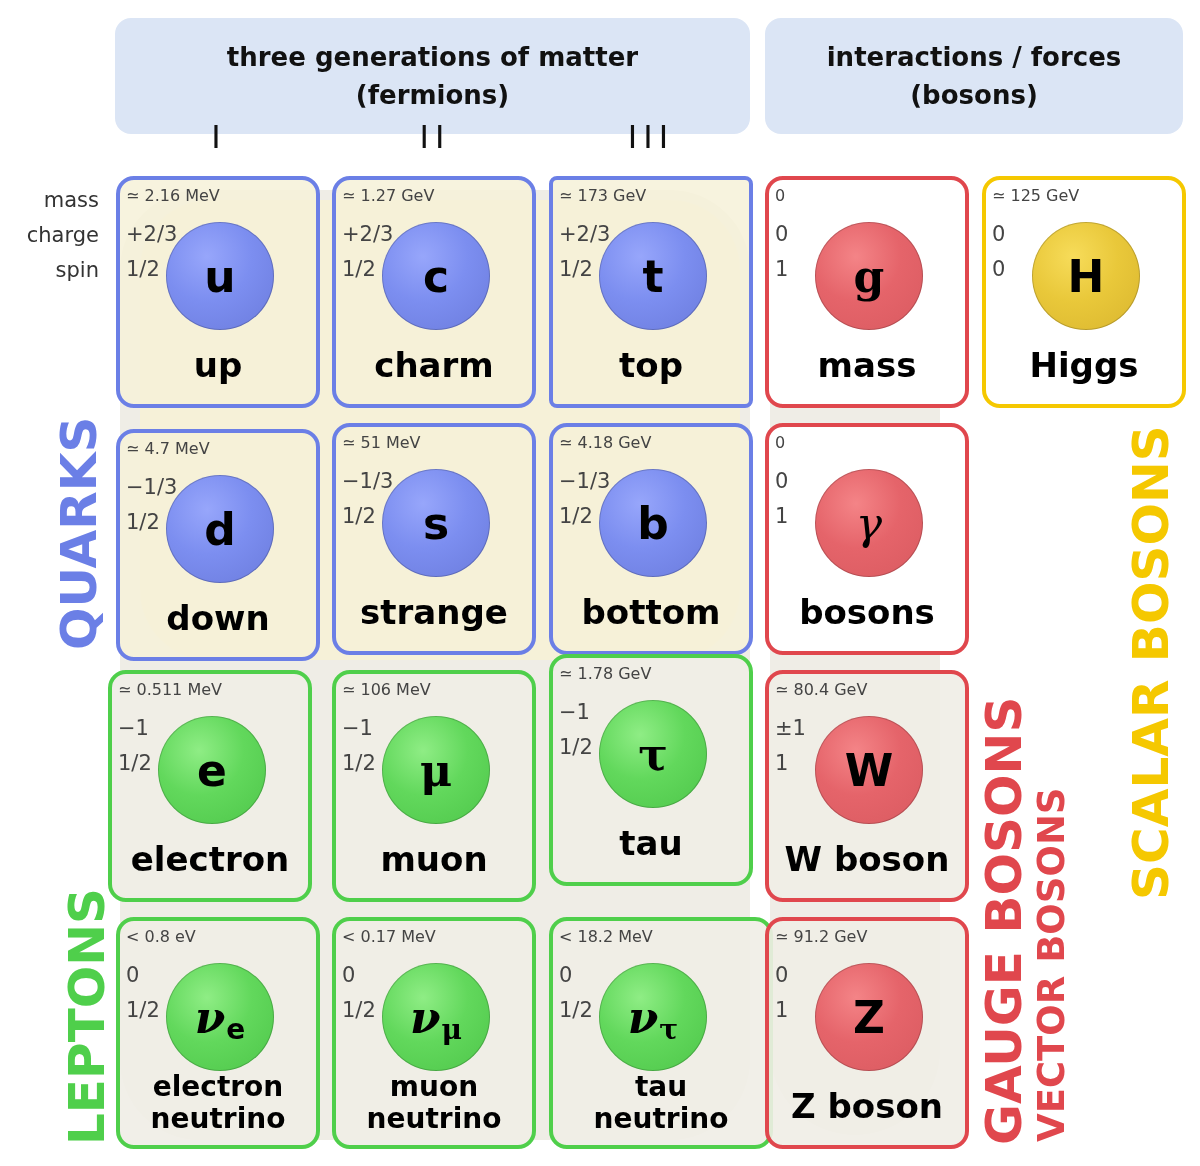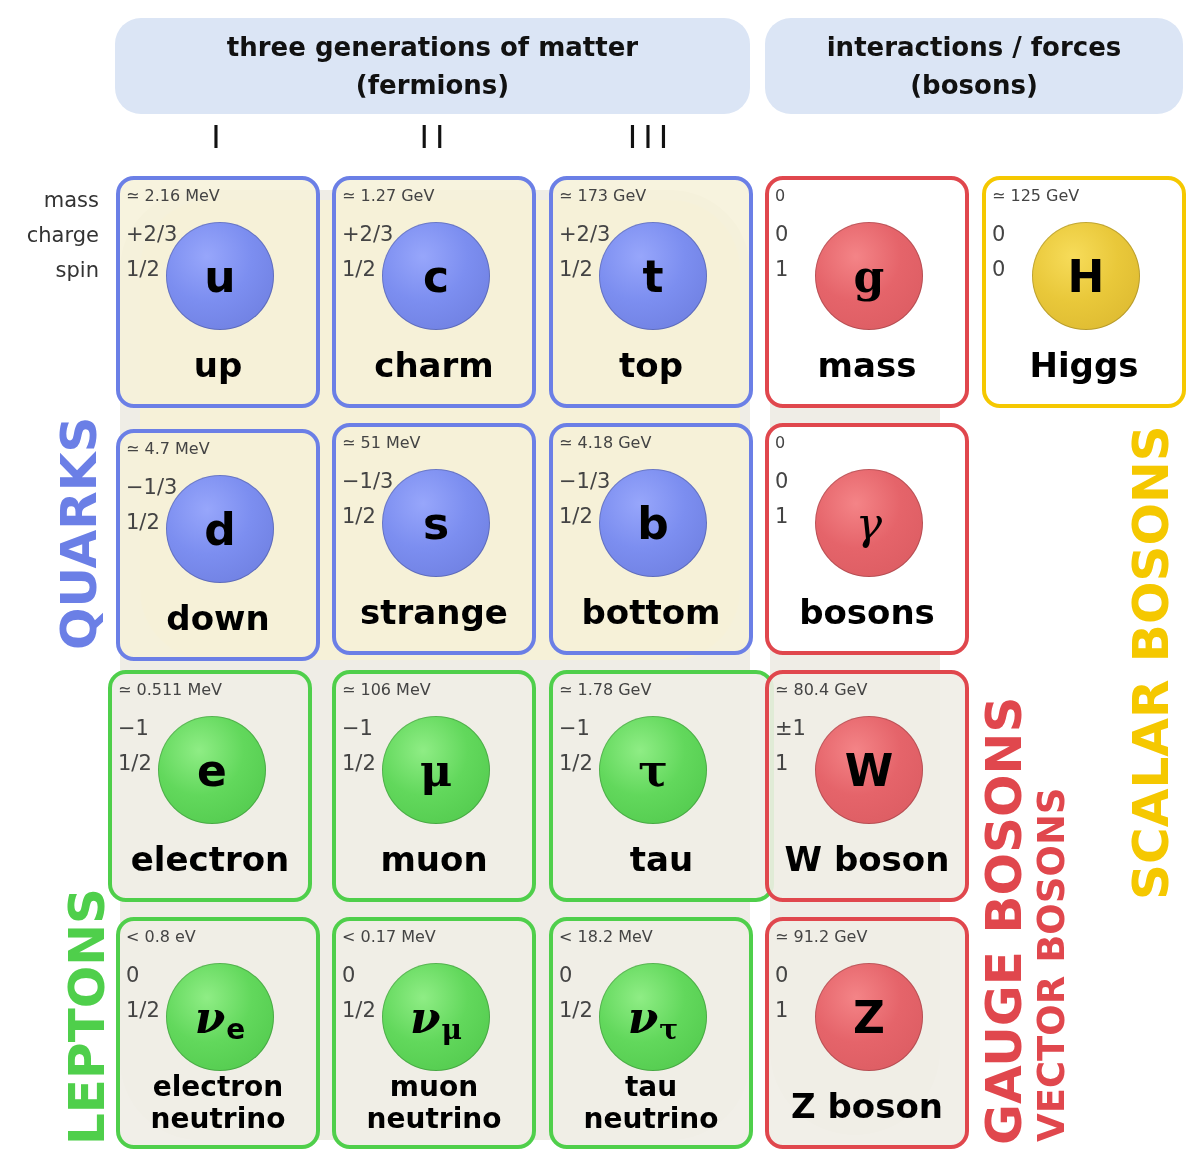--- a/index.html
+++ b/index.html
@@ -1,18 +1,18 @@
 <!DOCTYPE html>
 <html><head>
 <meta charset="utf-8">
 <style>
   html, body { margin: 0; padding: 0; background: #ffffff; }
   body { width: 1200px; height: 1166px; position: relative; overflow: hidden;
          font-family: "DejaVu Sans", sans-serif; color: #000; }
-  .hdr { position: absolute; top: 18px; height: 96px; background: #dbe5f5; border-radius: 26px;
+  .hdr { position: absolute; top: 18px; height: 116px; background: #dbe5f5; border-radius: 16px;
          display: flex; flex-direction: column; align-items: center; justify-content: center;
          font-family: "DejaVu Sans", sans-serif; font-weight: bold; font-size: 26px; line-height: 38px; color: #111; }
   .gen { position: absolute; top: 118px; width: 60px; text-align: center; font-family: "DejaVu Sans", sans-serif;
          font-size: 32px; letter-spacing: 6px; color: #111; }
   .rowlabels { position: absolute; left: 0; top: 183px; width: 99px; text-align: right;
                font-family: "DejaVu Sans", sans-serif; font-size: 21px; line-height: 35px; color: #333; }
   .blob { position: absolute; background: #efede6; border-radius: 60px; }
   .blob.quark { background: #f6f1d8; }
   .card { position: absolute; width: 196px; height: 224px; border: 4px solid; border-radius: 18px;
           box-sizing: content-box; }
@@ -79,21 +79,21 @@
 </div>
 <div class="card blue tint-q" style="left:332px; top:176px;">
   <span class="mass">≃ 1.27 GeV</span>
   <span class="charge">+2/3</span>
   <span class="spin">1/2</span>
   <div class="ball blue">
       <span>c</span>
     </div>
   <div class="name">charm</div>
 </div>
-<div class="card blue tint-q" style="left:549px; top:176px;">
+<div class="card blue tint-q" style="left:549px; top:176px;border-radius:8px;">
   <span class="mass">≃ 173 GeV</span>
   <span class="charge">+2/3</span>
   <span class="spin">1/2</span>
   <div class="ball blue">
       <span>t</span>
     </div>
   <div class="name">top</div>
 </div>
 <div class="card red tint-w" style="left:765px; top:176px;">
   <span class="mass">0</span>
@@ -162,21 +162,21 @@
 </div>
 <div class="card green tint-g" style="left:332px; top:670px;">
   <span class="mass">≃ 106 MeV</span>
   <span class="charge">−1</span>
   <span class="spin">1/2</span>
   <div class="ball green">
       <span class="sym-serif">μ</span>
     </div>
   <div class="name">muon</div>
 </div>
-<div class="card green tint-g" style="left:549px; top:670px;padding-left:21px;">
+<div class="card green tint-g" style="left:549px; top:654px;">
   <span class="mass">≃ 1.78 GeV</span>
   <span class="charge">−1</span>
   <span class="spin">1/2</span>
   <div class="ball green">
       <span class="sym-serif">τ</span>
     </div>
   <div class="name">tau</div>
 </div>
 <div class="card red tint-g" style="left:765px; top:670px;">
   <span class="mass">≃ 80.4 GeV</span>
@@ -207,21 +207,21 @@
   <span class="spin">1/2</span>
   <div class="ball green">
     <span class="sym-serif" style="font-style:italic;">ν</span>
       <span class="sub sym-serif">μ</span>
   </div>
   <div class="name two">
     <div>muon</div>
     <div>neutrino</div>
   </div>
 </div>
-<div class="card green tint-g" style="left:549px; top:917px;">
+<div class="card green tint-g" style="left:549px; top:917px;padding-left:20px;">
   <span class="mass">&lt; 18.2 MeV</span>
   <span class="charge">0</span>
   <span class="spin">1/2</span>
   <div class="ball green">
     <span class="sym-serif" style="font-style:italic;">ν</span>
       <span class="sub sym-serif">τ</span>
   </div>
   <div class="name two">
     <div>tau</div>
     <div>neutrino</div>

